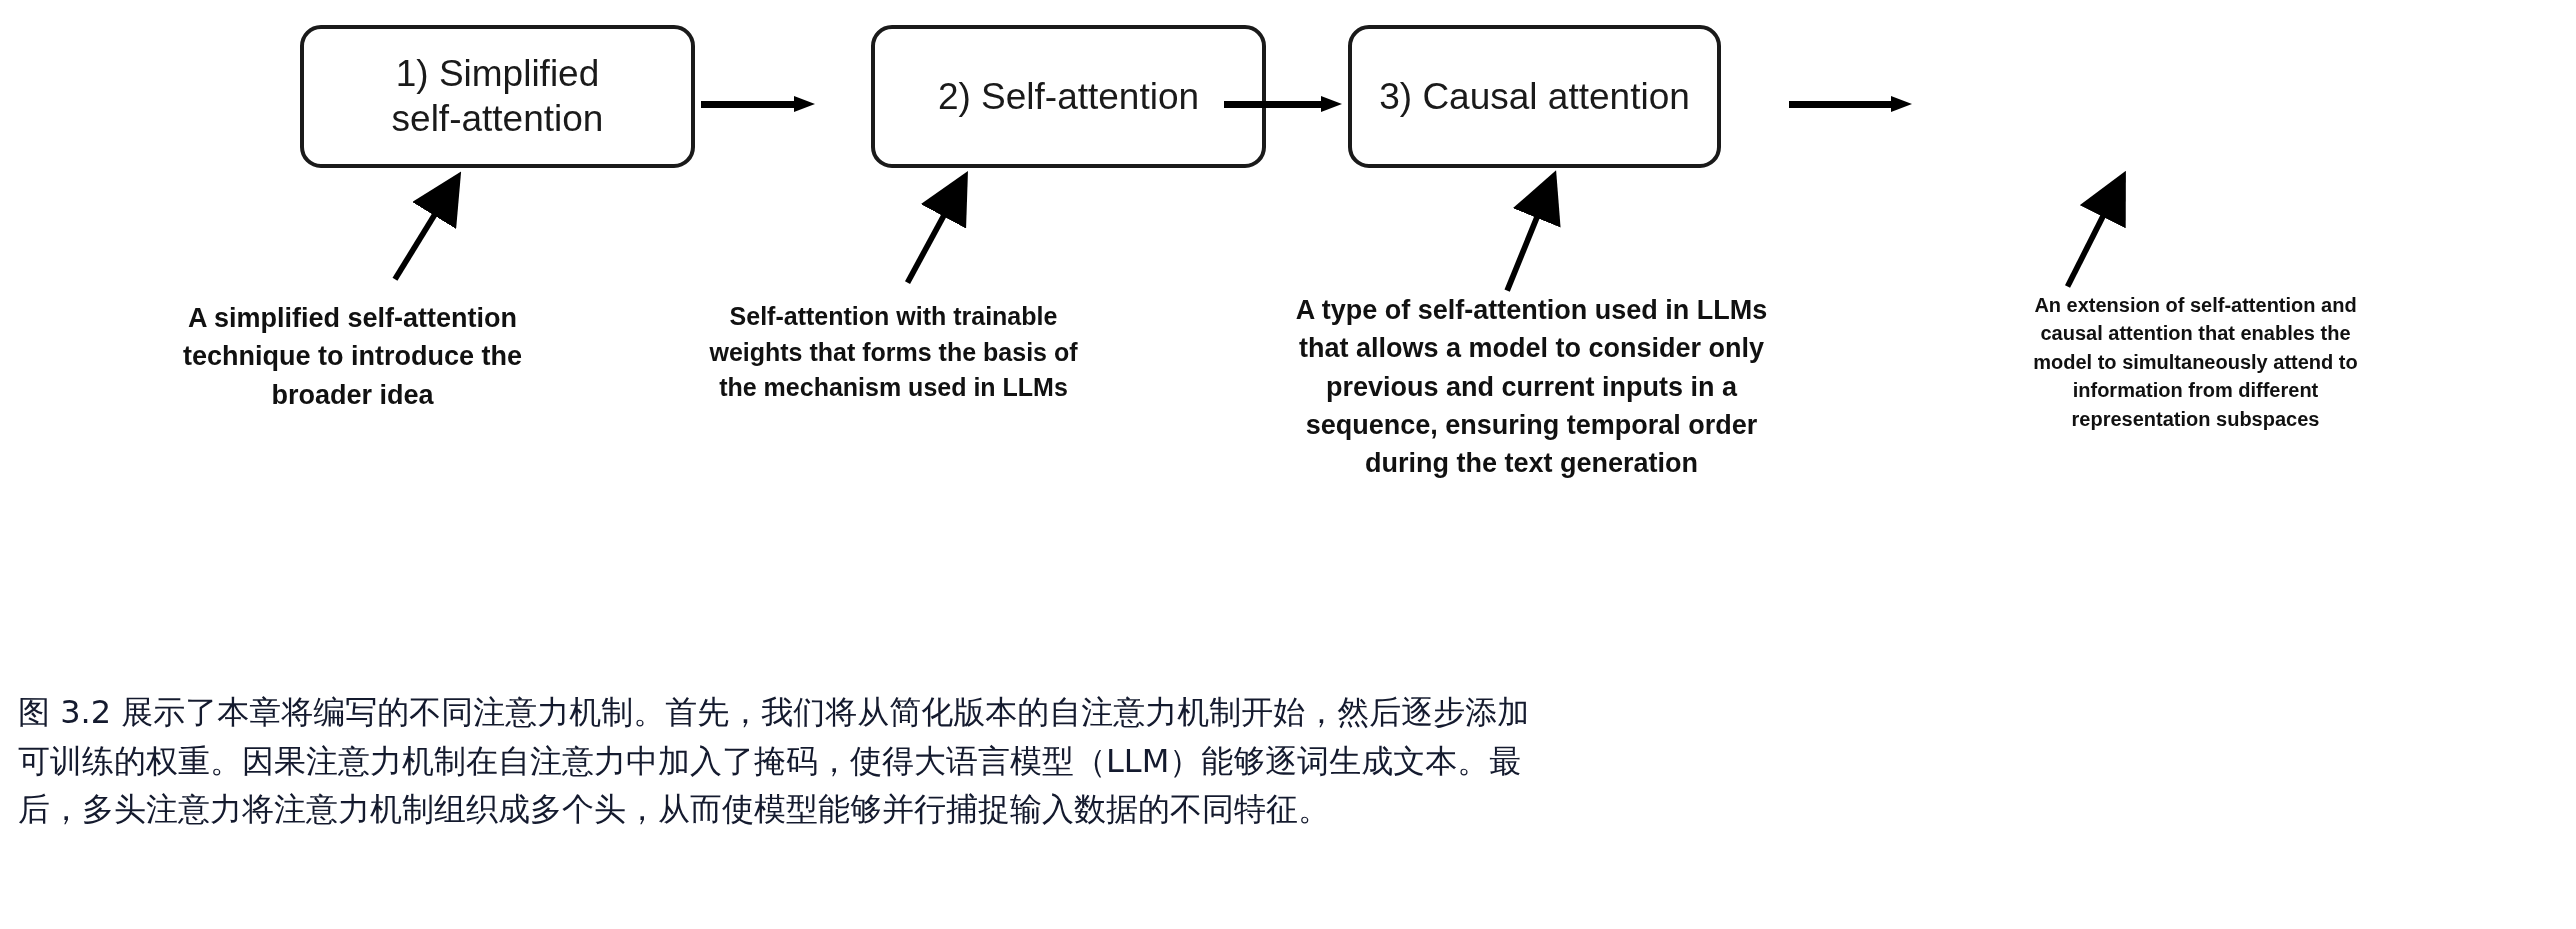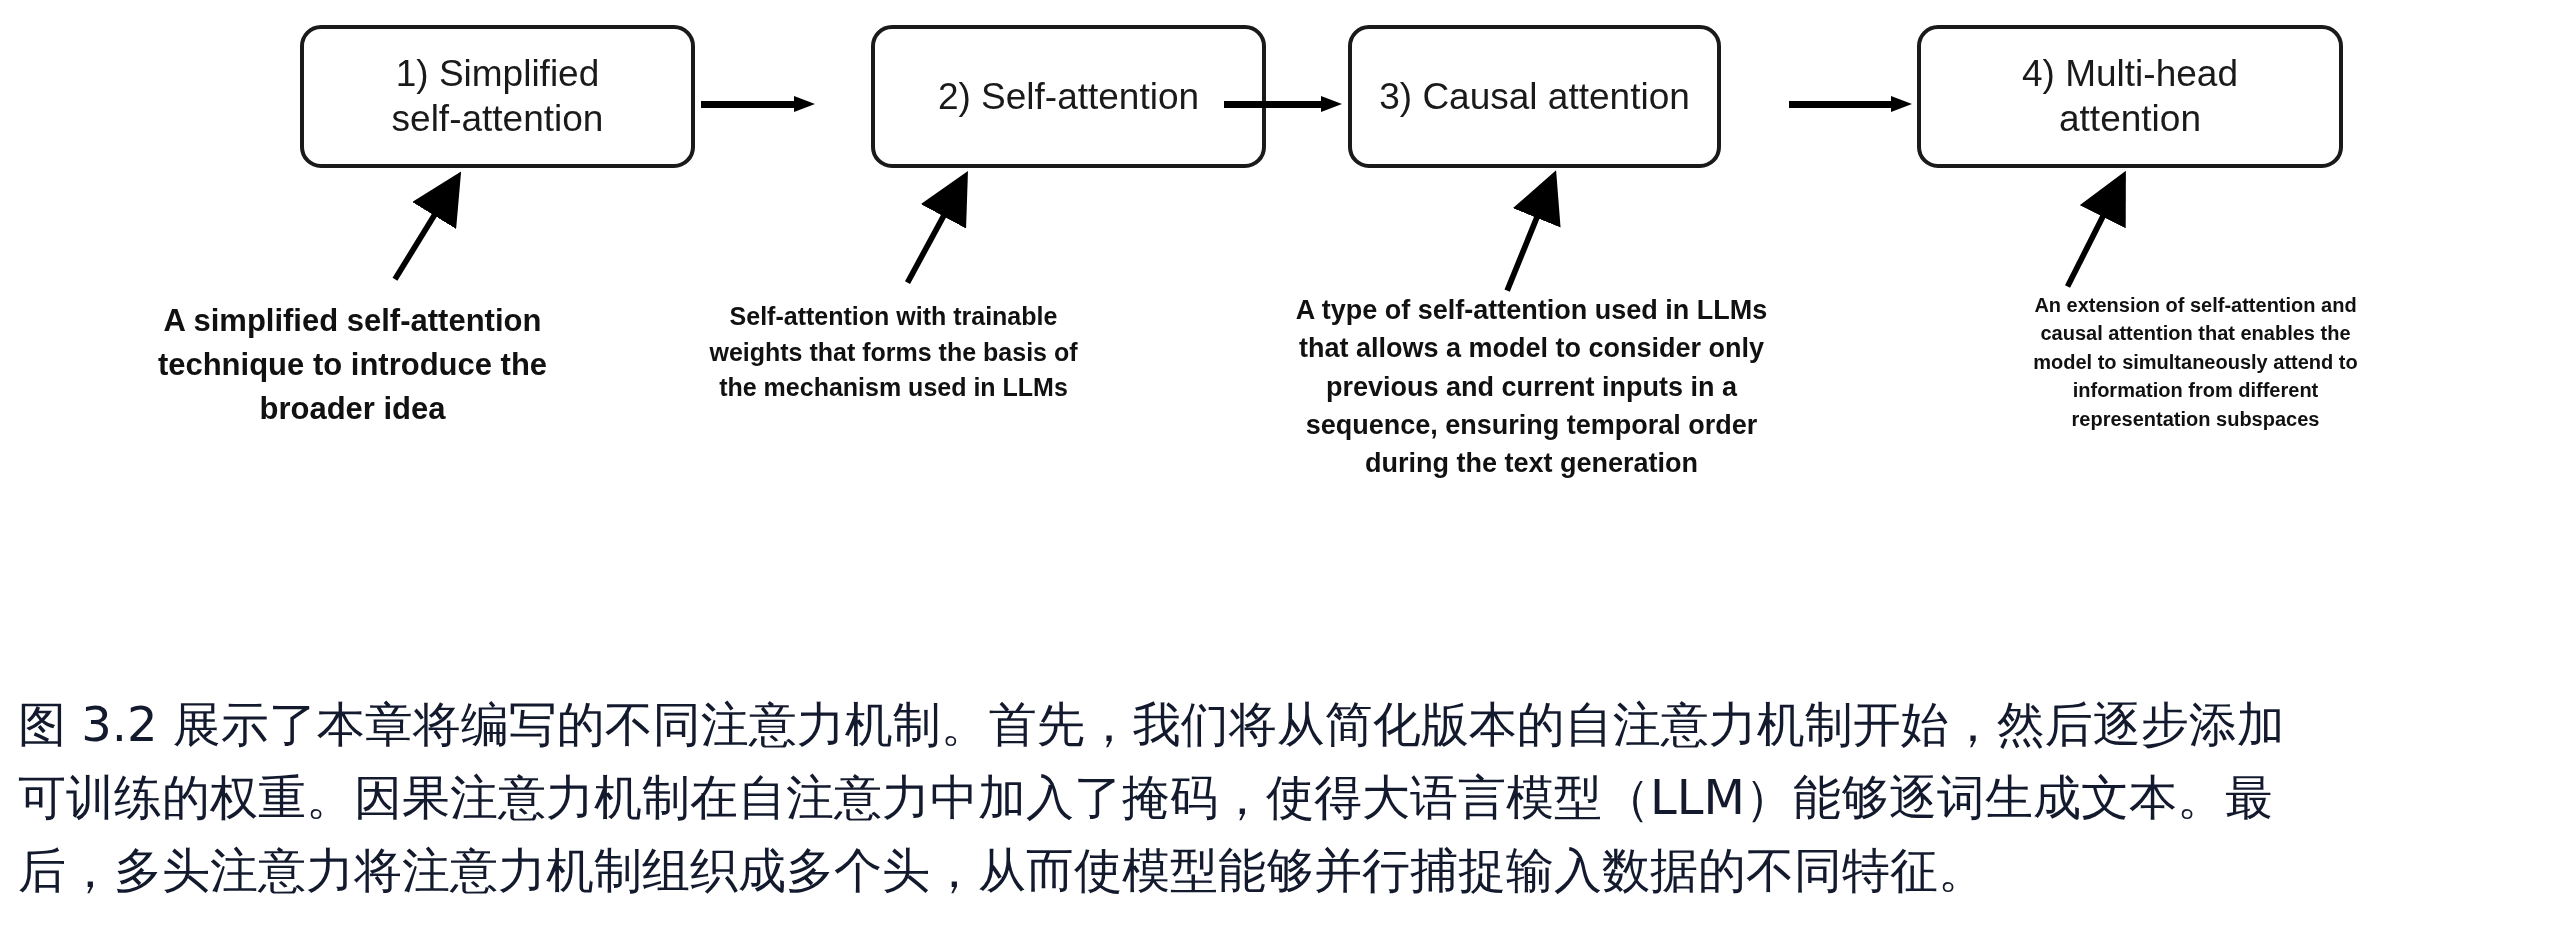--- a/index.html
+++ b/index.html
@@ -92,33 +92,33 @@
   
   .caption {
     position: absolute;
     text-align: center;
     font-family: "Liberation Sans", sans-serif;
     font-weight: bold;
     color: #111111;
     line-height: 1.42;
     white-space: pre-line;
   }
-  #cap-0 { left: 123px;  top: 299px; width: 459px; font-size: 31px; }
+  #cap-0 { left: 123px;  top: 299px; width: 459px; font-size: 27px; }
   #cap-1 { left: 623px;  top: 299px; width: 541px; font-size: 25px; }
   #cap-2 { left: 1204px; top: 291px; width: 655px; font-size: 27px; }
   #cap-3 { left: 1884px; top: 291px; width: 623px; font-size: 20px; }
 
   
   #body-text {
     position: absolute;
     left: 18px;
     top: 688px;
     width: 2537px;
     font-family: "DejaVu Sans", sans-serif;
-    font-size: 48px;
+    font-size: 32px;
     line-height: 1.52;
     color: #141a2e;
     text-align: justify;
     letter-spacing: 0px;
   }
   #body-text .t { display: block; }
 </style>
 </head>
 <body>
 
@@ -126,24 +126,20 @@
 
   <div class="box" id="box-0">
     <span class="box-label">1) Simplified
 self-attention</span>
   </div>
   <div class="box" id="box-1">
     <span class="box-label">2) Self-attention</span>
   </div>
   <div class="box" id="box-2">
     <span class="box-label">3) Causal attention</span>
-  </div>
-  <div class="box" id="box-3">
-    <span class="box-label">4) Multi-head
-attention</span>
   </div>
 
   <div class="h-arrow" id="harrow-0">
     <div class="shaft"></div>
     <div class="head"></div>
   </div>
   <div class="h-arrow" id="harrow-1">
     <div class="shaft"></div>
     <div class="head"></div>
   </div>

